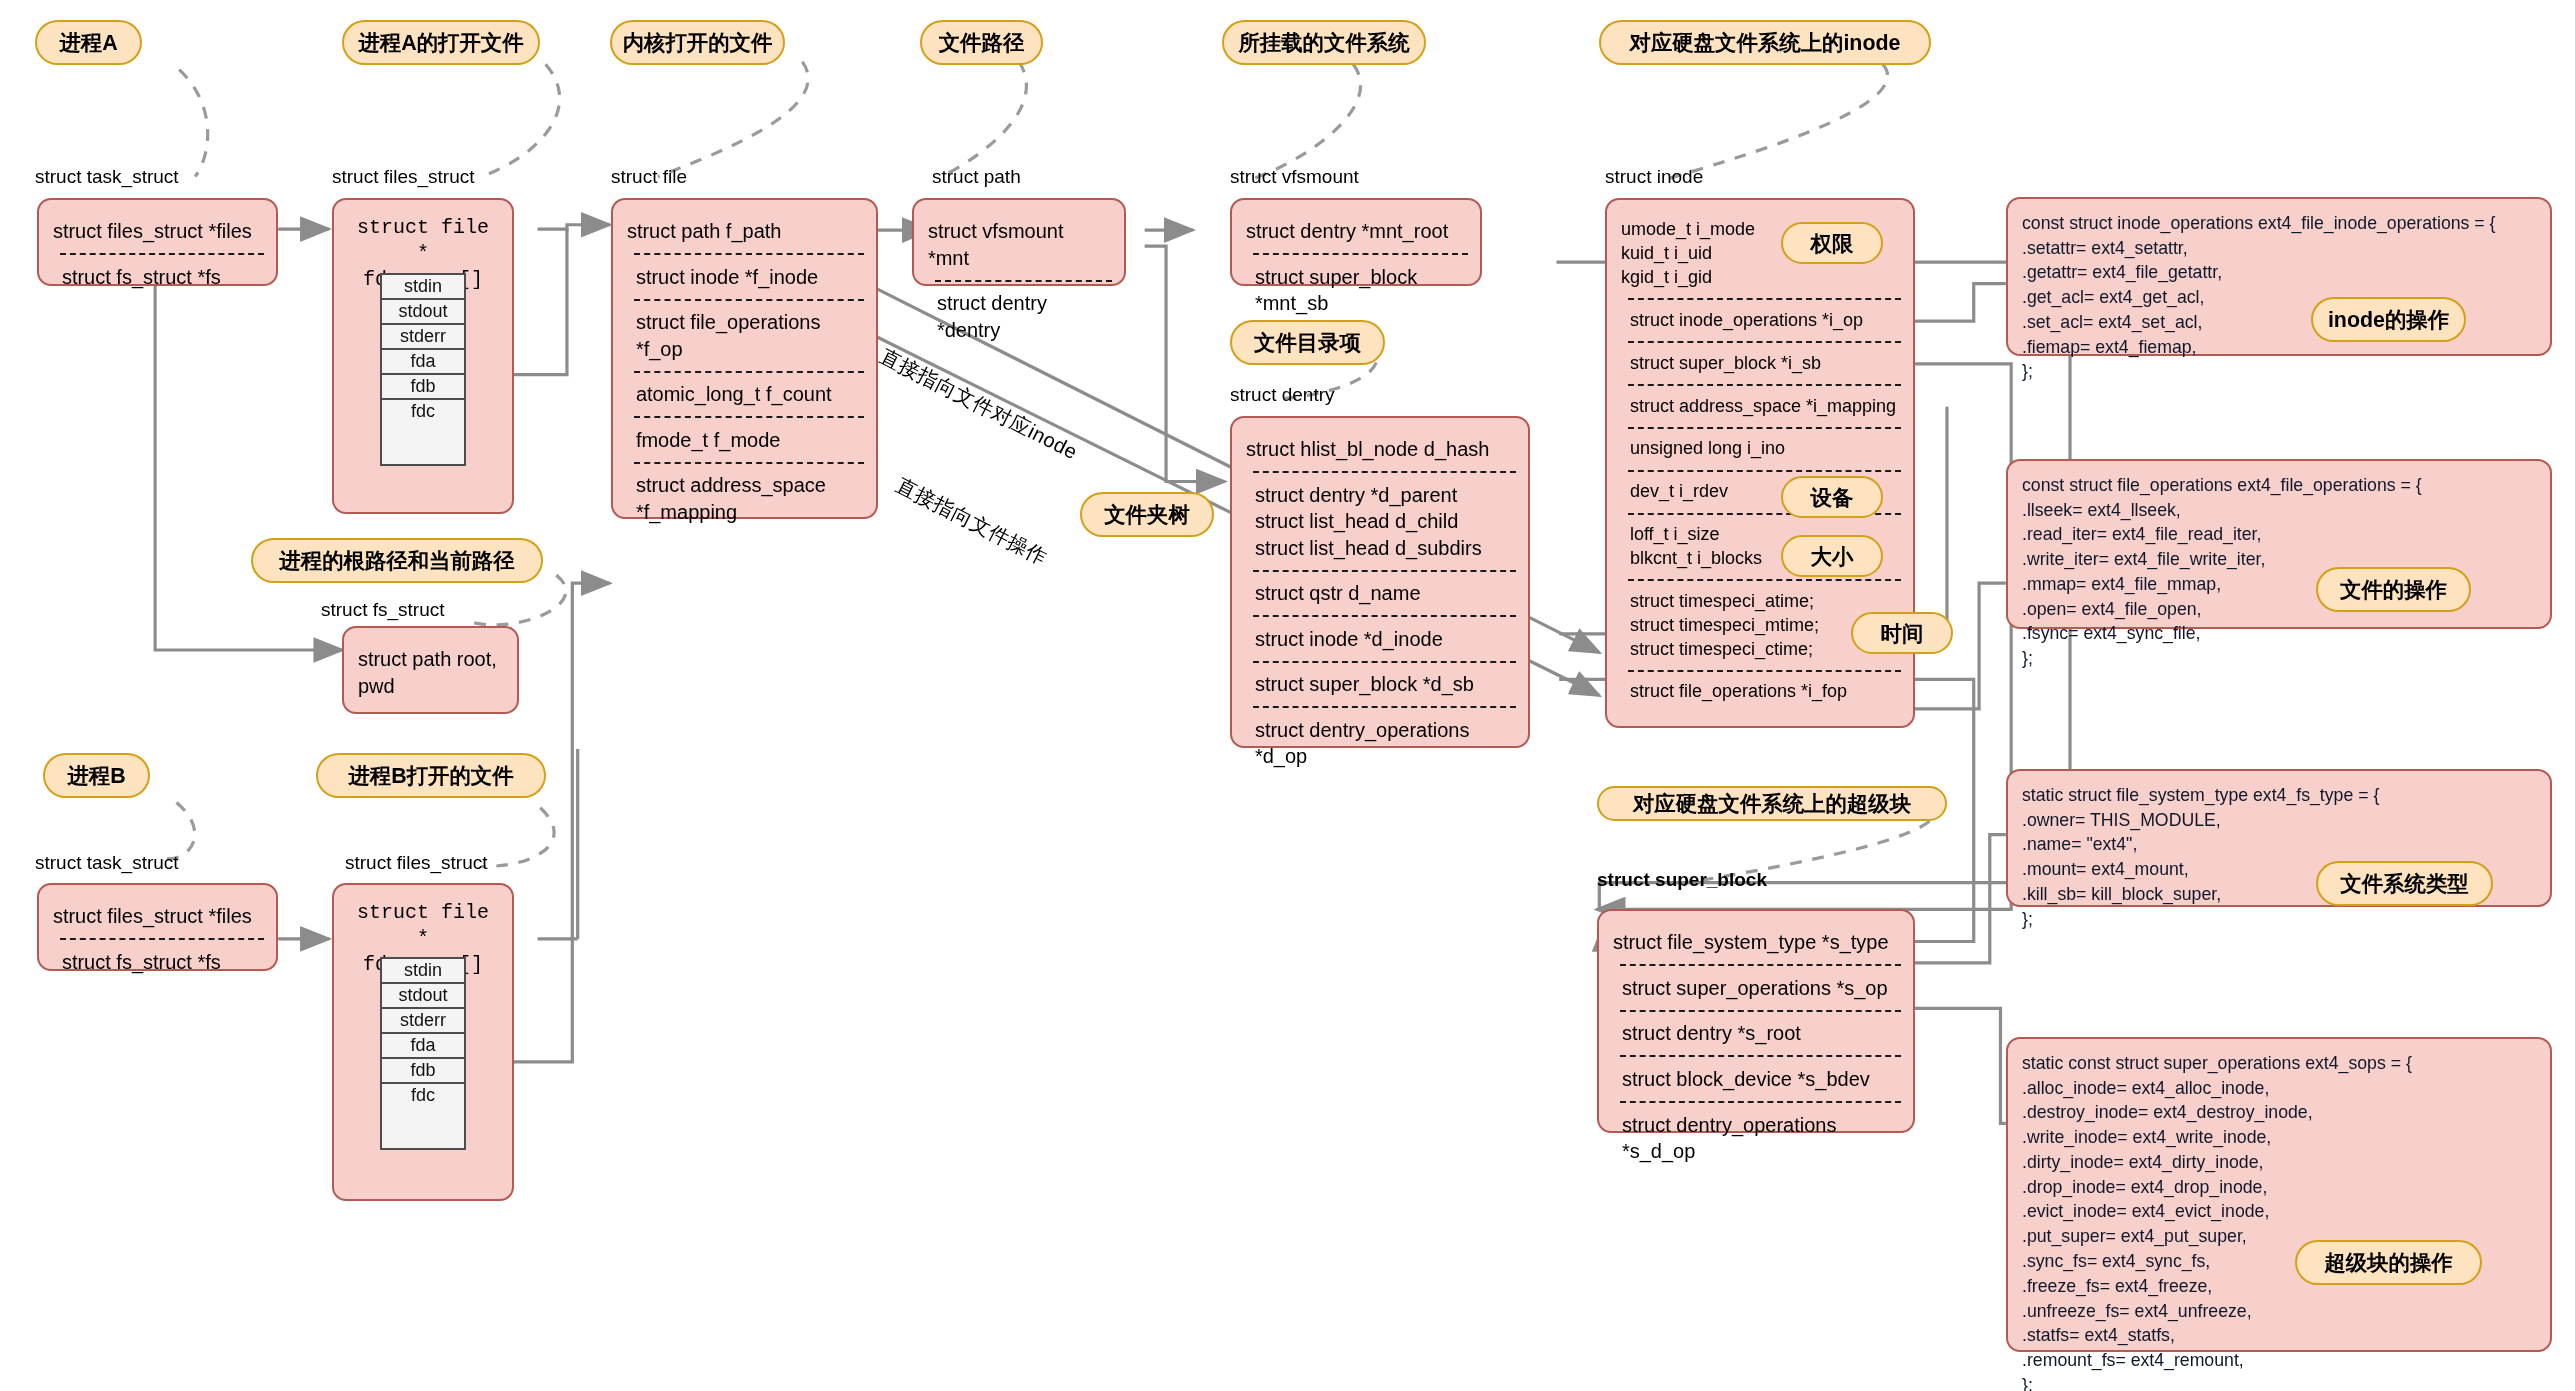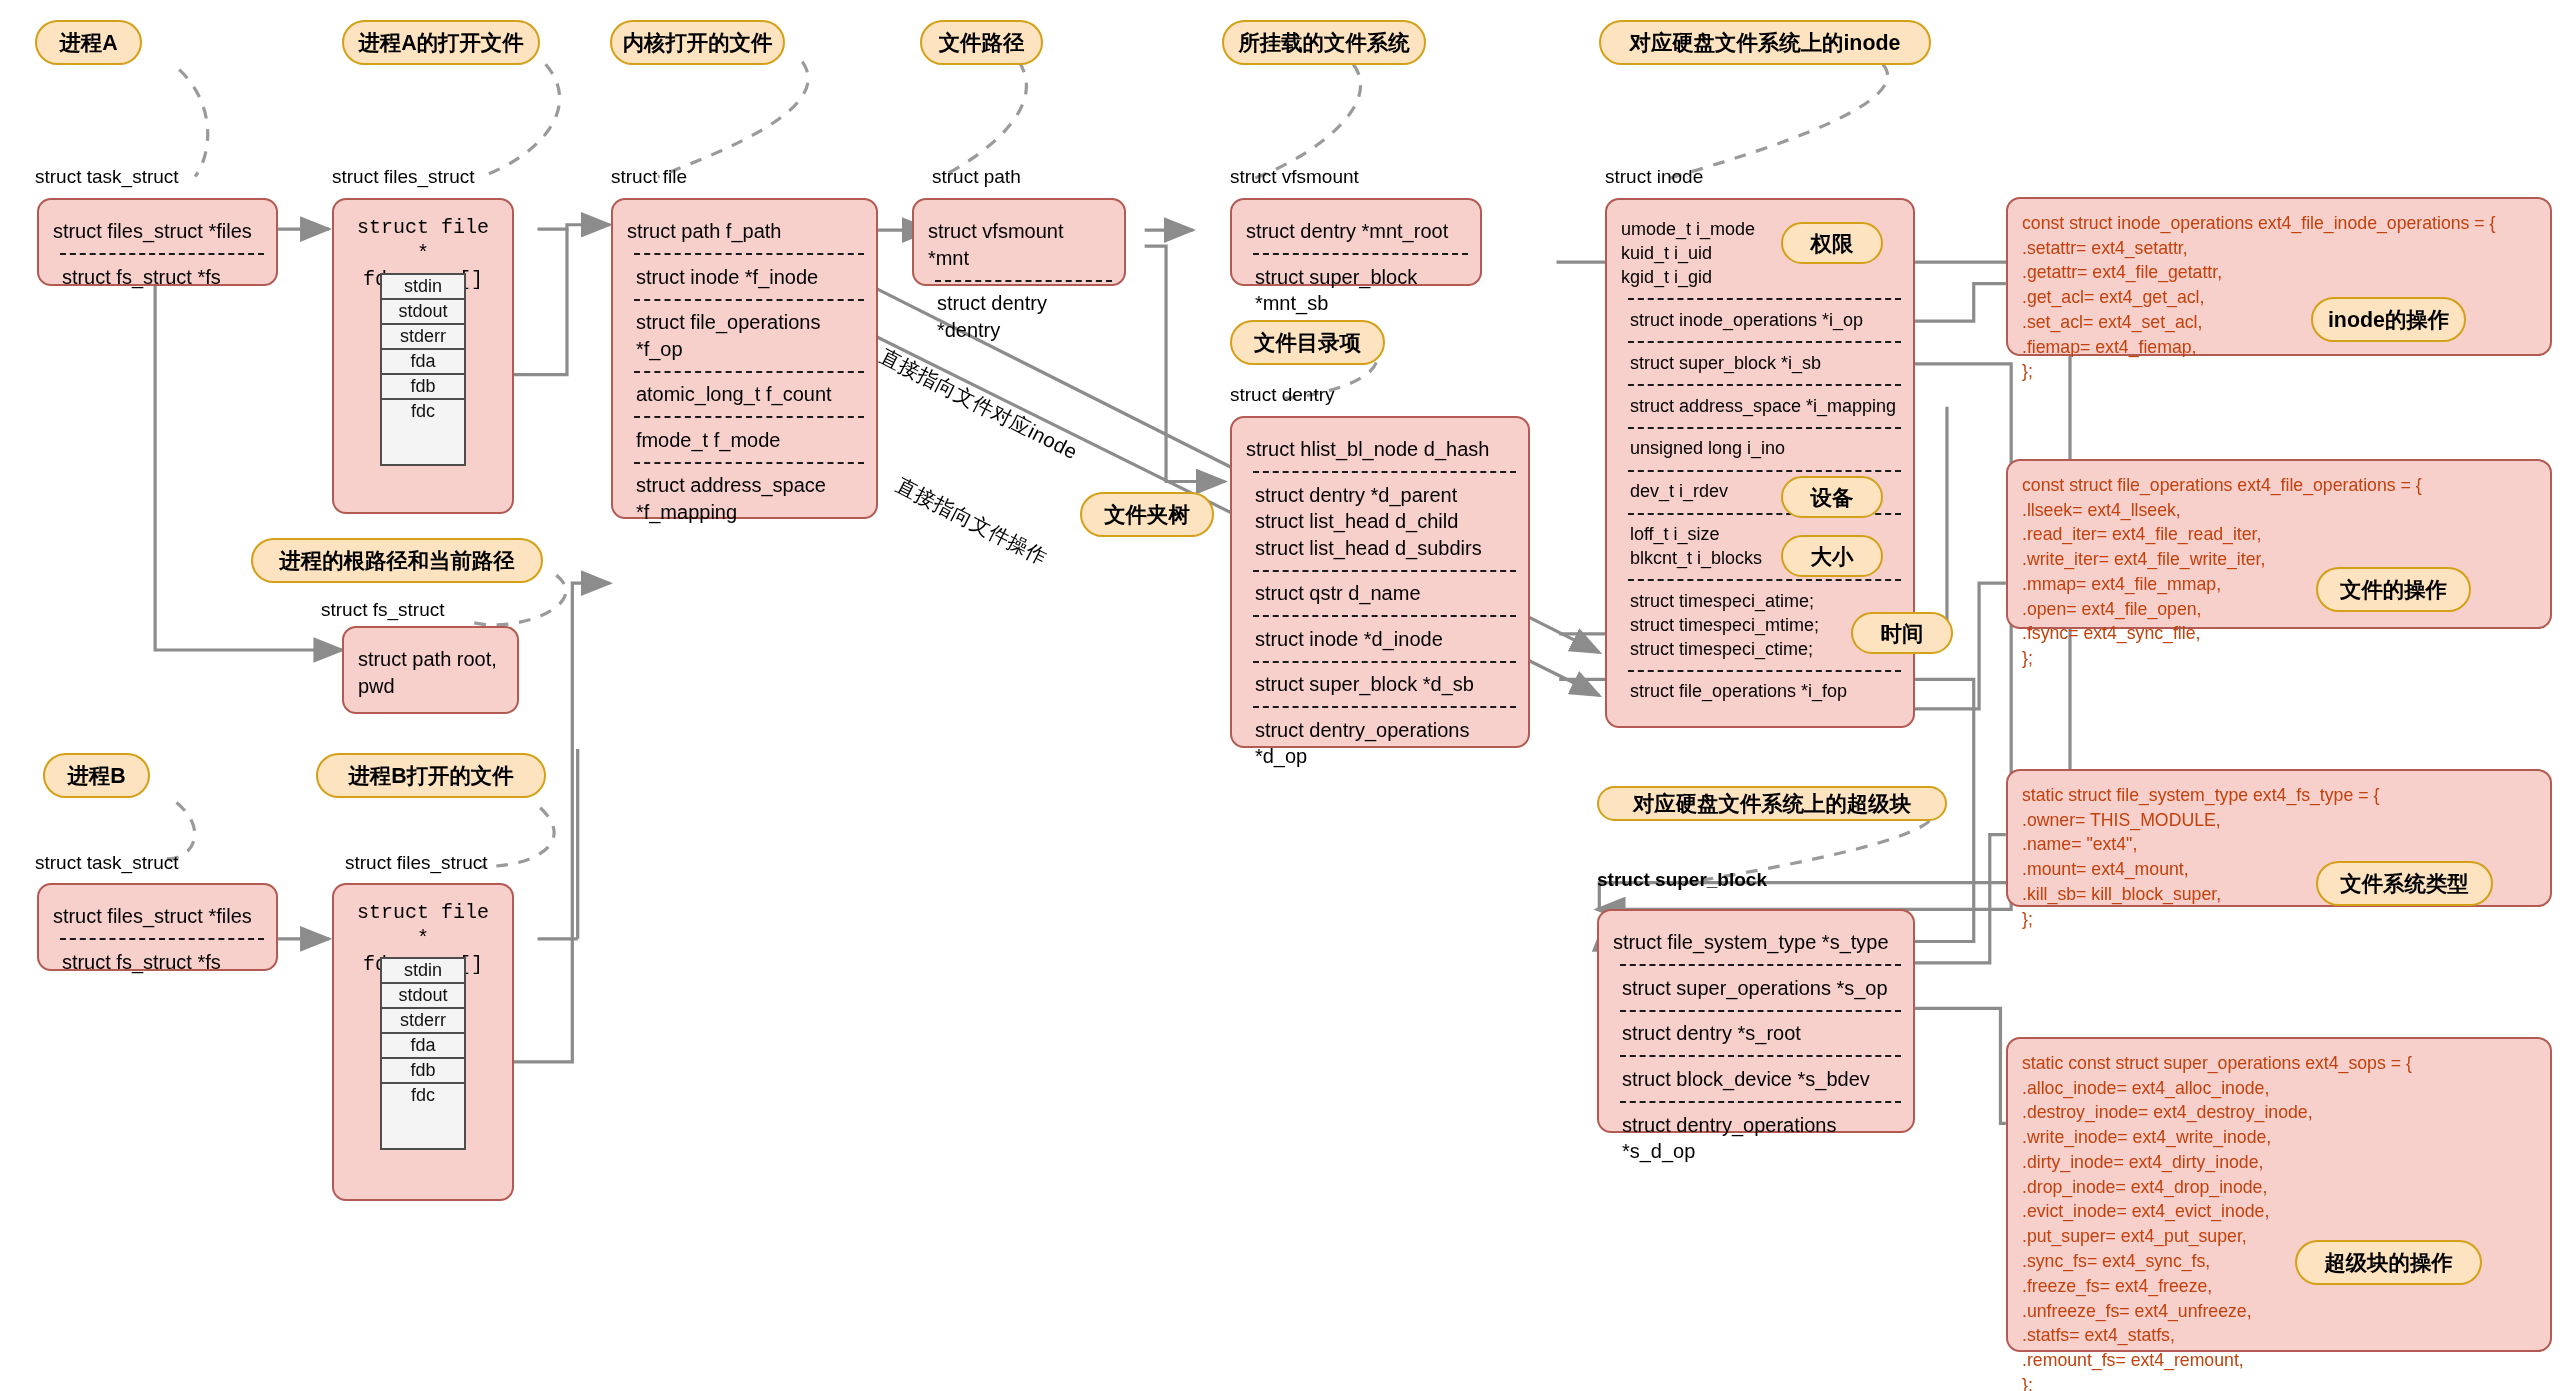--- a/index.html
+++ b/index.html
@@ -69,21 +69,21 @@
   
   .codebox{
     position:absolute;
     background:#f7cfcb;
     border:2.1px solid #b35a52;
     border-radius:14px;
     box-sizing:border-box;
     padding:11.8px 14px;
     font-size:17.7px;
     line-height:1.40;
-    color:#c2410c;
+    color:#0f172a;
     white-space:pre-line;
   }
 
   
   .diaglabel{
     position:absolute;
     font-size:20.3px;
     color:#000;
     white-space:nowrap;
     transform-origin:0 0;

